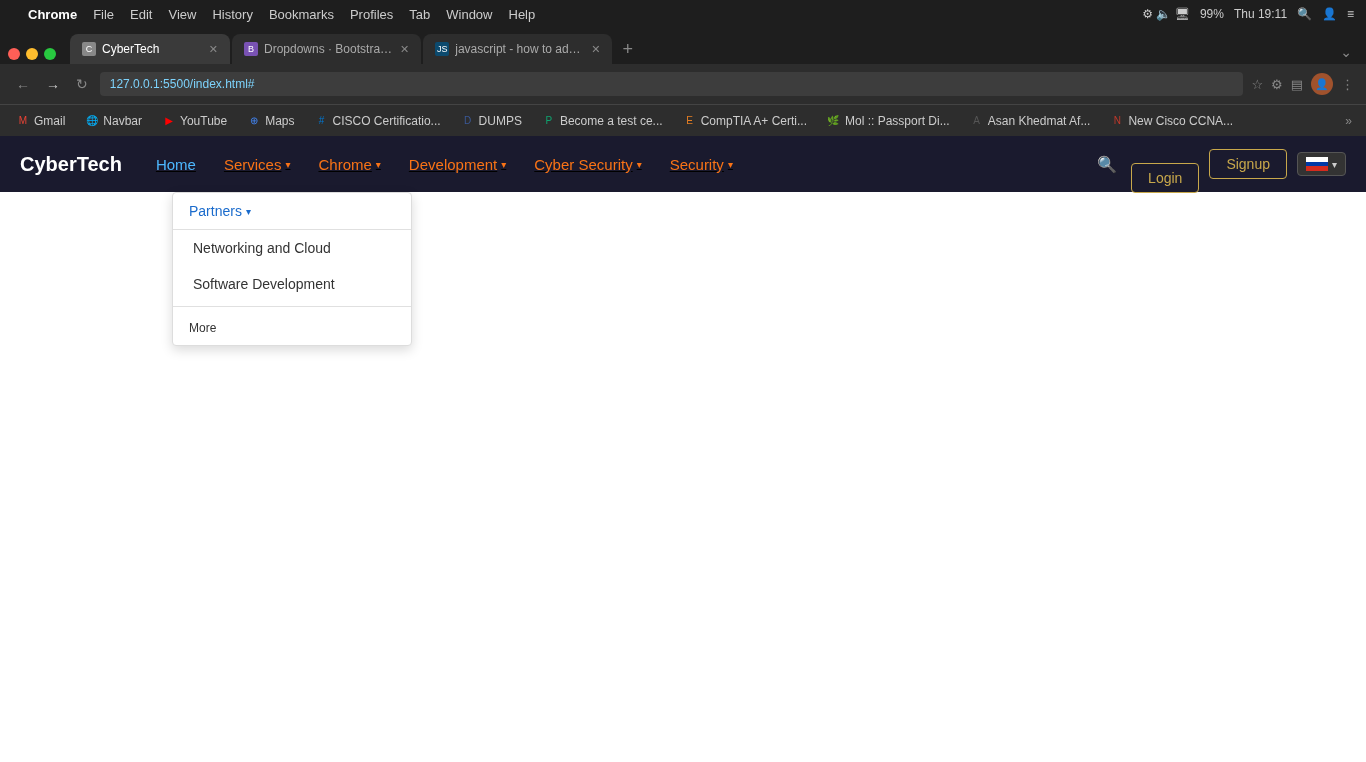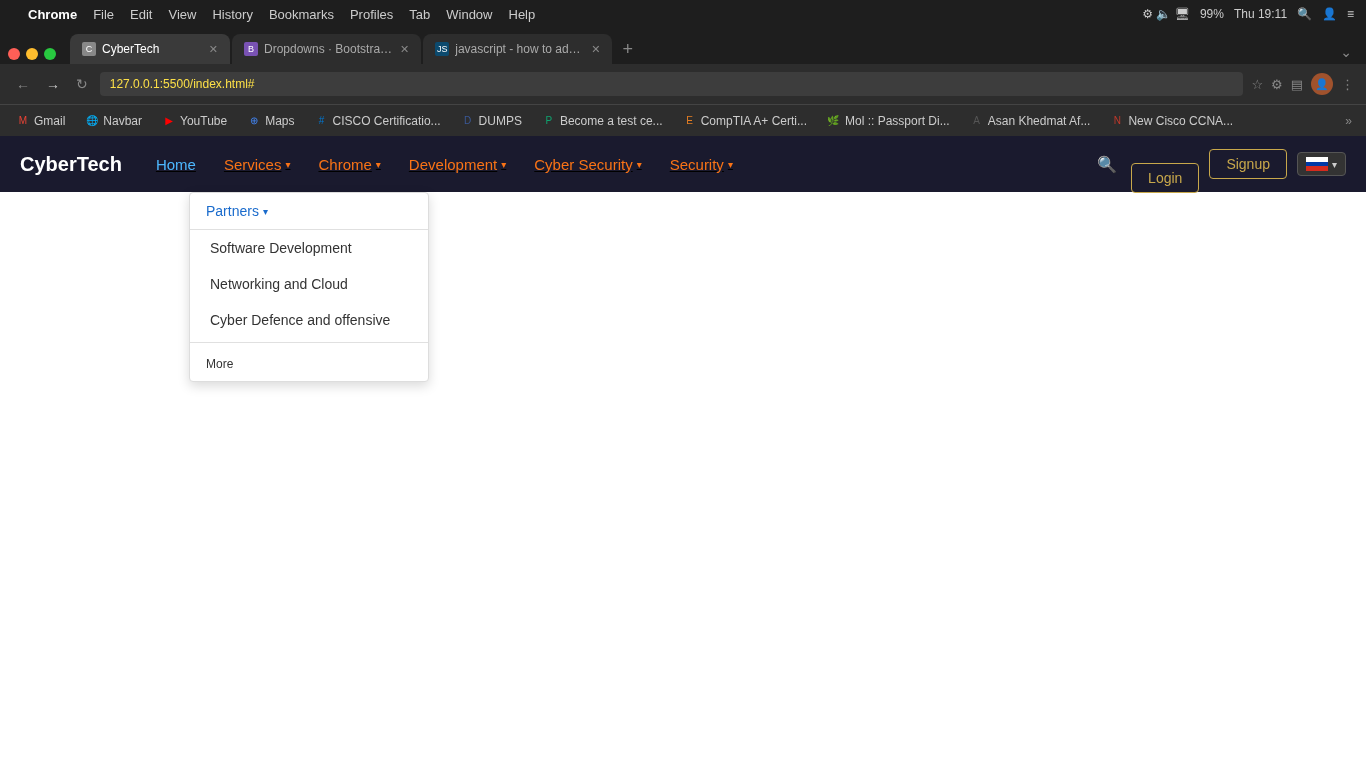--- a/index.html
+++ b/index.html
@@ -66,21 +66,21 @@
     }
     .nav-btn { background: none; border: none; color: #888; font-size: 14px; cursor: pointer; padding: 2px 4px; }
     .nav-btn.active { color: #ccc; }
     .address-input {
       flex: 1;
       background: #3d3d3d;
       border: none;
       border-radius: 4px;
       height: 24px;
       padding: 0 10px;
-      color: #fde047;
+      color: #7dd3fc;
       font-size: 12px;
       outline: none;
     }
     .address-icons { display: flex; align-items: center; gap: 8px; }
     .addr-icon { color: #888; font-size: 13px; cursor: pointer; }
 
     
     .bookmarks-bar {
       background: #2d2d2d;
       height: 32px;
@@ -190,21 +190,21 @@
       cursor: pointer;
       display: flex;
       align-items: center;
       gap: 4px;
     }
 
     
     .dropdown-menu {
       position: absolute;
       top: 56px;
-      left: 189px;
+      left: 172px;
       background: #fff;
       border: 1px solid #ddd;
       border-radius: 4px;
       min-width: 240px;
       box-shadow: 0 4px 12px rgba(0,0,0,0.15);
       z-index: 200;
     }
     .dropdown-header {
       padding: 10px 16px;
       color: #1a6bcc;
@@ -405,20 +405,19 @@
       </div>
     </div>
   </nav>
 
   <div class="dropdown-menu">
     <div class="dropdown-header">
       <span>Partners</span>
       <span style="font-size:10px;">▾</span>
     </div>
     <hr class="dropdown-divider">
+    <a class="dropdown-item">Networking and Cloud</a>
     <a class="dropdown-item">Software Development</a>
-    <a class="dropdown-item">Networking and Cloud</a>
-    <a class="dropdown-item">Cyber Defence and offensive</a>
     <hr class="dropdown-separator">
     <a class="dropdown-item-more">More</a>
   </div>
 
 </div>
 
 </body></html>

